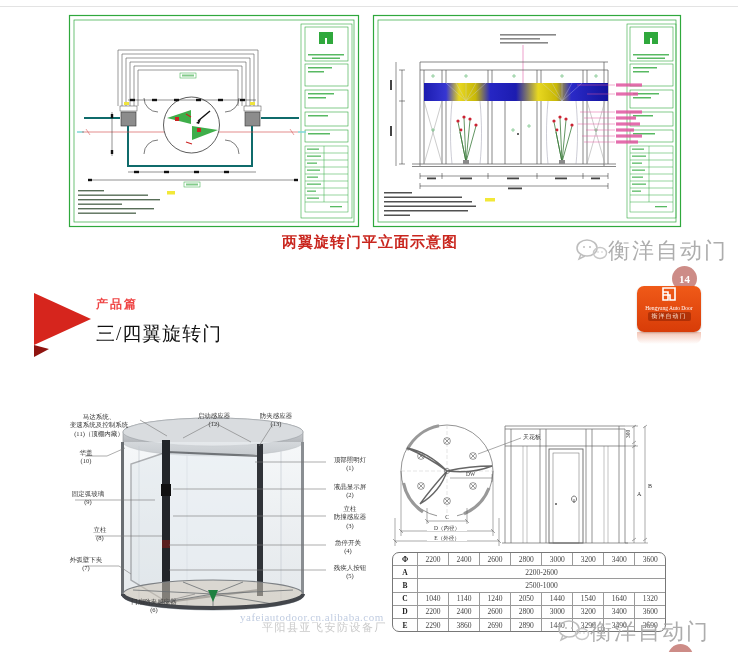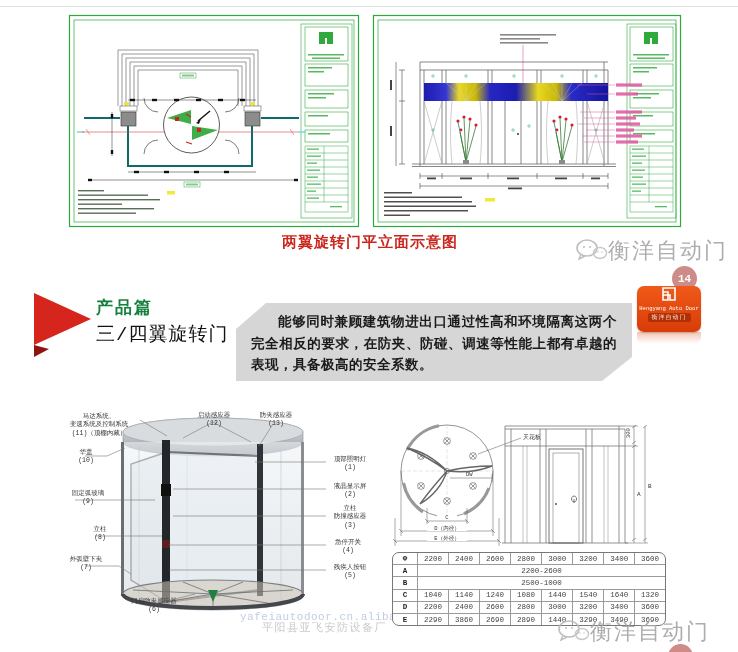--- a/index.html
+++ b/index.html
@@ -1,33 +1,33 @@
 <!DOCTYPE html>
 <html><head>
 <meta charset="utf-8">
 <style>
   html,body{margin:0;padding:0;background:#fff;}
   .page{position:relative;width:738px;height:652px;background:#ffffff;overflow:hidden;
-        font-family:Liberation Mono, monospace;}
+        font-family:Liberation Serif, serif;}
   .page::before{content:"";position:absolute;left:0;top:6px;width:100%;height:1px;background:#e3e3e3;}
   .abs{position:absolute;}
   
   .cad{position:absolute;top:14px;}
   .cad svg{display:block;}
   
   .caption{position:absolute;left:240px;top:233px;width:260px;text-align:center;
            font-size:15px;font-weight:bold;color:#c9261e;letter-spacing:1px;}
   
   .wm{position:absolute;display:flex;align-items:center;color:#a9a9a9;opacity:.9;}
   .wm-text{font-size:22px;letter-spacing:2px;color:#a5a5a5;font-weight:500;}
   .badge{position:absolute;width:25px;height:25px;border-radius:50%;background:#c9837d;
          color:#fff;font-size:11px;font-weight:bold;display:flex;align-items:center;
          justify-content:center;opacity:.92;margin-top:16px;}
   
-  .ptitle{position:absolute;left:96px;top:296px;font-size:17px;font-weight:bold;color:#15803d;letter-spacing:2px;}
+  .ptitle{position:absolute;left:96px;top:296px;font-size:12px;font-weight:bold;color:#ef4444;letter-spacing:2px;}
   .psub{position:absolute;left:96px;top:321px;font-size:19px;color:#111;letter-spacing:1px;}
   .descbox{position:absolute;left:236px;top:303px;width:396px;height:78px;background:#d6d6d6;
            clip-path:polygon(30px 0,100% 0,100% calc(100% - 24px),calc(100% - 30px) 100%,0 100%,0 26px);}
   .descbox p{margin:9px 15px;font-size:13.5px;line-height:1.6;text-indent:2em;color:#1b1b1b;
              font-weight:600;letter-spacing:.5px;text-align:justify;}
   
   .logo{position:absolute;left:637px;top:286px;width:64px;}
   .logo-box{width:64px;height:46px;border-radius:7px;background:linear-gradient(#f05a18,#d83c08);
             box-shadow:0 1px 2px rgba(0,0,0,.25);display:flex;flex-direction:column;align-items:center;}
   .logo-en{font-size:5.5px;color:#fff;margin-top:1px;white-space:nowrap;}
@@ -349,23 +349,20 @@
     <span class="wm-text">衡洋自动门</span>
   </div>
   <div class="badge" style="left:672px;top:250px;">14</div>
 
   <svg class="abs" style="left:34px;top:291px;" width="60" height="68" viewBox="0 0 60 68">
     <polygon points="0,2 57,28 0,54" fill="#d6251d"></polygon>
     <polygon points="0,54 15,58 0,66" fill="#8f1410"></polygon>
   </svg>
   <div class="ptitle">产品篇</div>
   <div class="psub">三/四翼旋转门</div>
-  <div class="descbox">
-    <p>能够同时兼顾建筑物进出口通过性高和环境隔离这两个完全相反的要求，在防夹、防碰、调速等性能上都有卓越的表现，具备极高的安全系数。</p>
-  </div>
   <div class="logo">
     <div class="logo-box">
       <svg width="20" height="18" viewBox="0 0 20 18">
         <path d="M4,2 h12 v12 h-5 v-5 h-7 z M4,6 h5 v8 h-5 z" fill="none" stroke="#fff" stroke-width="1.6"></path>
       </svg>
       <div class="logo-en">Hengyang Auto Door</div>
       <div class="logo-cn">衡洋自动门</div>
     </div>
     <div class="logo-reflect"></div>
   </div>
@@ -565,21 +562,21 @@
           </tr>
           <tr>
             <td class="rl">B</td>
             <td colspan="8">2500-1000</td>
           </tr>
           <tr>
             <td class="rl">C</td>
             <td>1040</td>
             <td>1140</td>
             <td>1240</td>
-            <td>1080</td>
+            <td>2050</td>
             <td>1440</td>
             <td>1540</td>
             <td>1640</td>
             <td>1320</td>
           </tr>
           <tr>
             <td class="rl">D</td>
             <td>2200</td>
             <td>2400</td>
             <td>2600</td>

